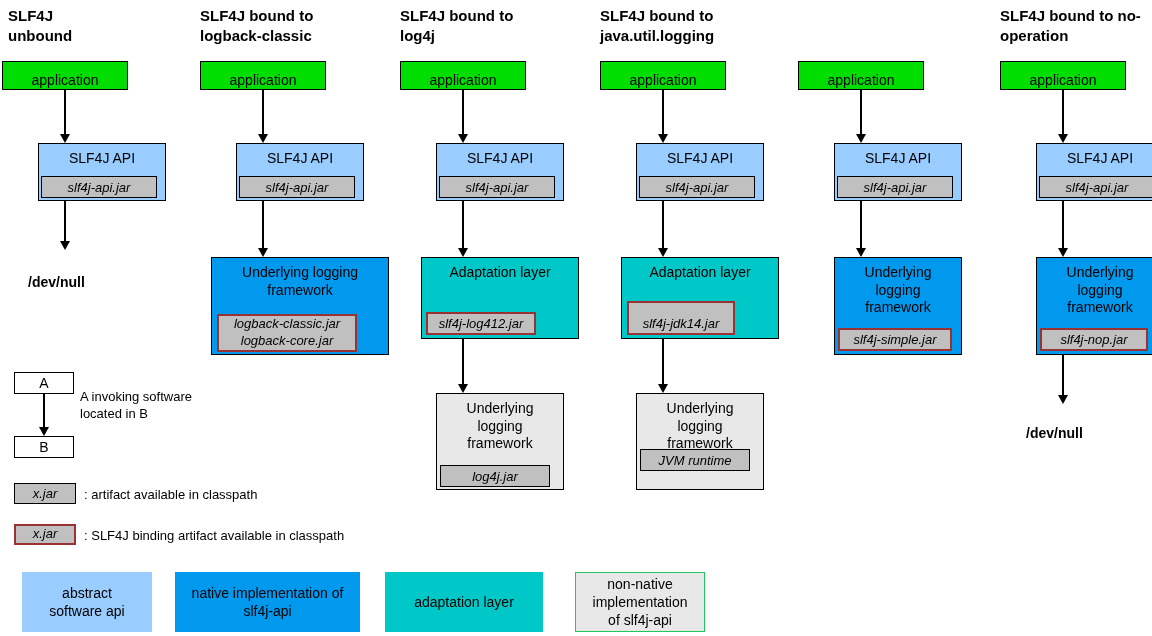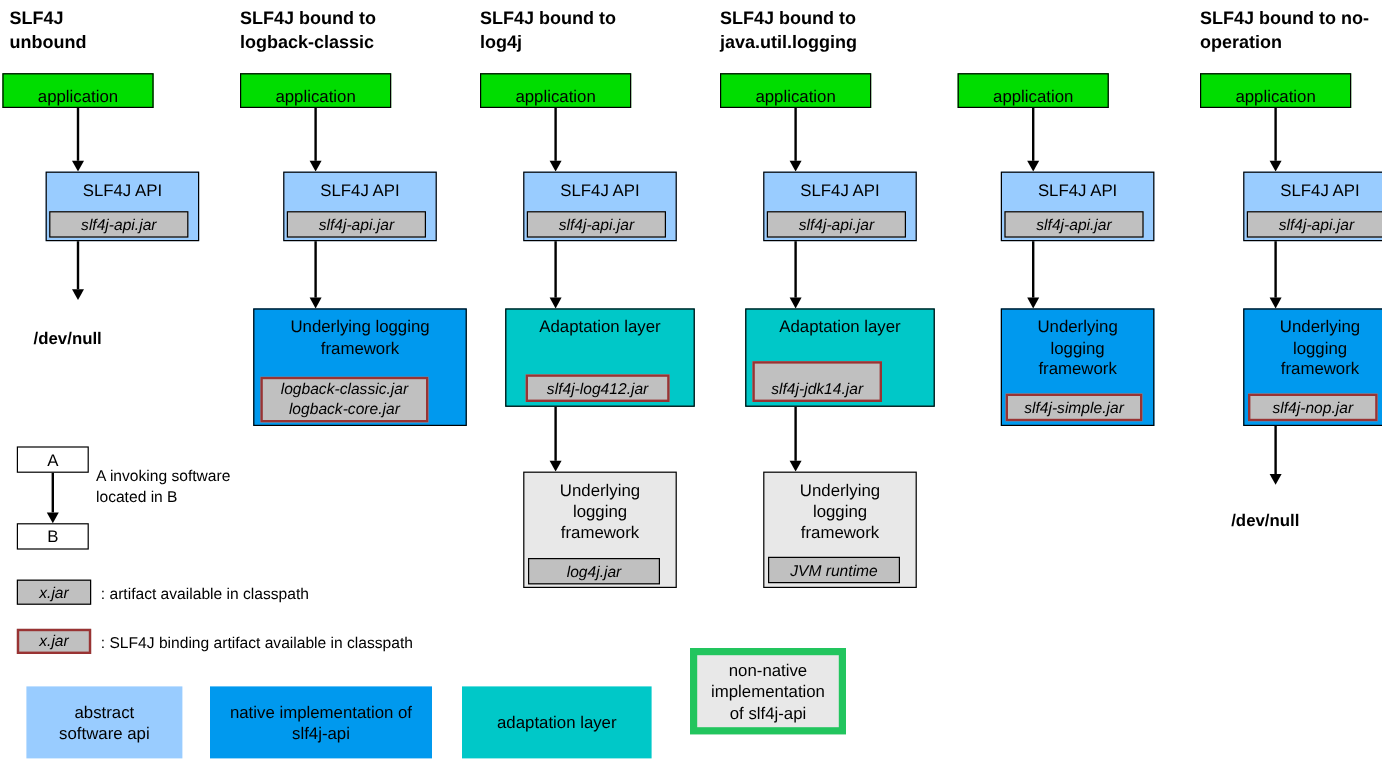--- a/index.html
+++ b/index.html
@@ -75,21 +75,21 @@
   <div class="arrow" style="left:462px;top:90px;height:44px"></div>
   <div class="box bg-api toplabel" style="left:400px;top:143px;width:128px;height:58px">
     <span>SLF4J API</span>
     <div class="jar" style="left:2px;bottom:2px;width:116px;height:22px">
       <span>slf4j-api.jar</span>
     </div>
   </div>
   <div class="arrow" style="left:462px;top:201px;height:47px"></div>
   <div class="box bg-adapt toplabel" style="left:385px;top:257px;width:158px;height:82px">
     <span>Adaptation layer</span>
-    <div class="jar binding" style="left:16px;bottom:3px;width:120px;height:23px">
+    <div class="jar binding" style="left:4px;bottom:3px;width:110px;height:23px">
       <span>slf4j-log412.jar</span>
     </div>
   </div>
   <div class="arrow" style="left:462px;top:339px;height:45px"></div>
   <div class="box bg-nonnative toplabel" style="left:400px;top:393px;width:128px;height:97px">
     <span style="width:90px">Underlying logging framework</span>
     <div class="jar" style="left:3px;bottom:2px;width:110px;height:22px">
       <span>log4j.jar</span>
     </div>
   </div>
@@ -108,21 +108,21 @@
   <div class="arrow" style="left:662px;top:201px;height:47px"></div>
   <div class="box bg-adapt toplabel" style="left:585px;top:257px;width:158px;height:82px">
     <span>Adaptation layer</span>
     <div class="jar binding" style="left:5px;bottom:3px;width:108px;height:34px">
       <span>slf4j-jdk14.jar</span>
     </div>
   </div>
   <div class="arrow" style="left:662px;top:339px;height:45px"></div>
   <div class="box bg-nonnative toplabel" style="left:600px;top:393px;width:128px;height:97px">
     <span style="width:90px">Underlying logging framework</span>
-    <div class="jar" style="left:3px;bottom:3px;width:110px;height:22px">
+    <div class="jar" style="left:3px;bottom:18px;width:110px;height:22px">
       <span>JVM runtime</span>
     </div>
   </div>
 
   <div class="box bg-app center" style="left:798px;top:61px;width:126px;height:29px">
     <span>application</span>
   </div>
   <div class="arrow" style="left:860px;top:90px;height:44px"></div>
   <div class="box bg-api toplabel" style="left:798px;top:143px;width:128px;height:58px">
     <span>SLF4J API</span>
@@ -180,17 +180,17 @@
 
   <div class="swatch bg-api" style="left:22px;top:572px;width:130px;height:60px">
     <span style="width:95px">abstract software api</span>
   </div>
   <div class="swatch bg-native" style="left:175px;top:572px;width:185px;height:60px">
     <span style="width:160px">native implementation of slf4j-api</span>
   </div>
   <div class="swatch bg-adapt" style="left:385px;top:572px;width:158px;height:60px">
     <span>adaptation layer</span>
   </div>
-  <div class="swatch bg-nonnative" style="left:575px;top:540px;width:130px;height:72px;border:6px solid #22c55e">
+  <div class="swatch bg-nonnative" style="left:575px;top:572px;width:130px;height:60px;border:1px solid #22c55e">
     <span style="width:105px">non-native implementation of slf4j-api</span>
   </div>
 
 </div>
 
 </body></html>

